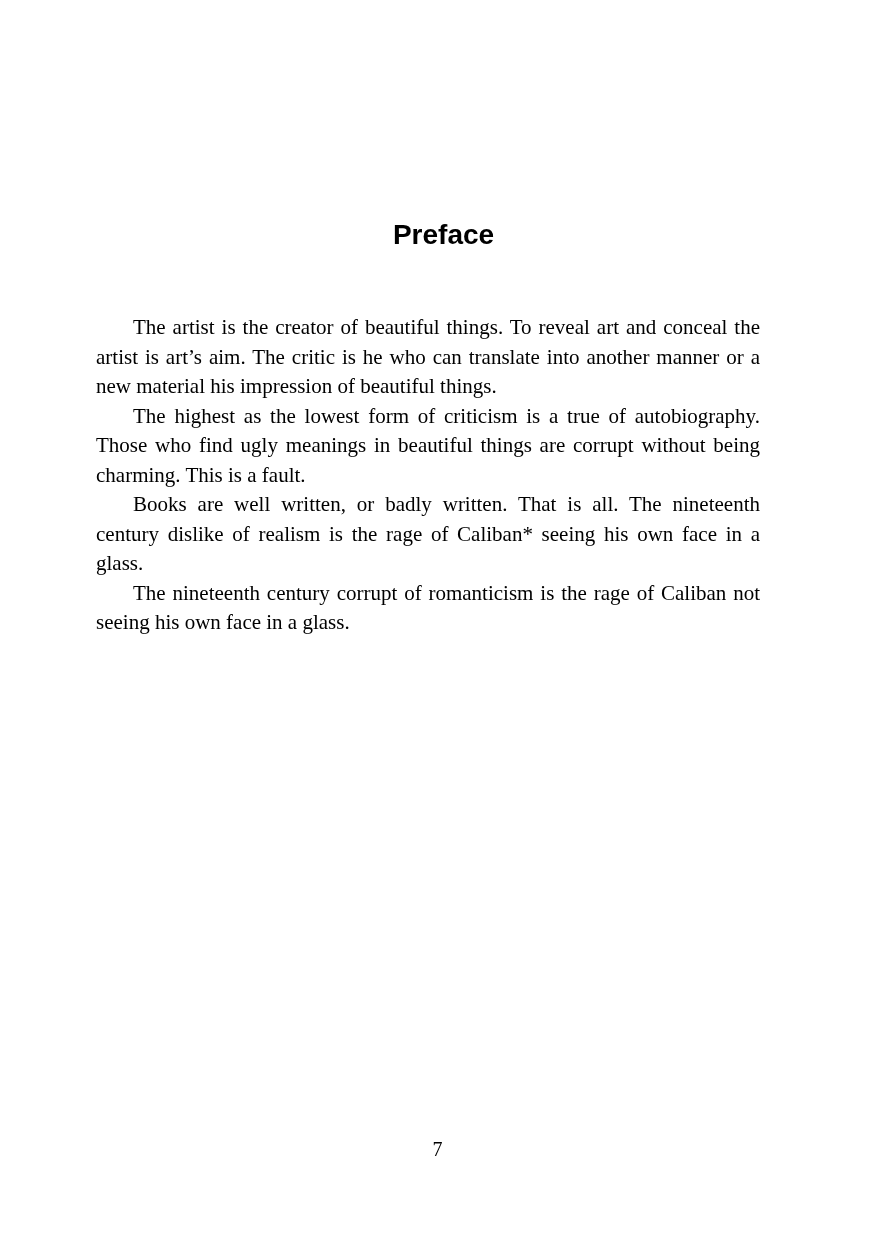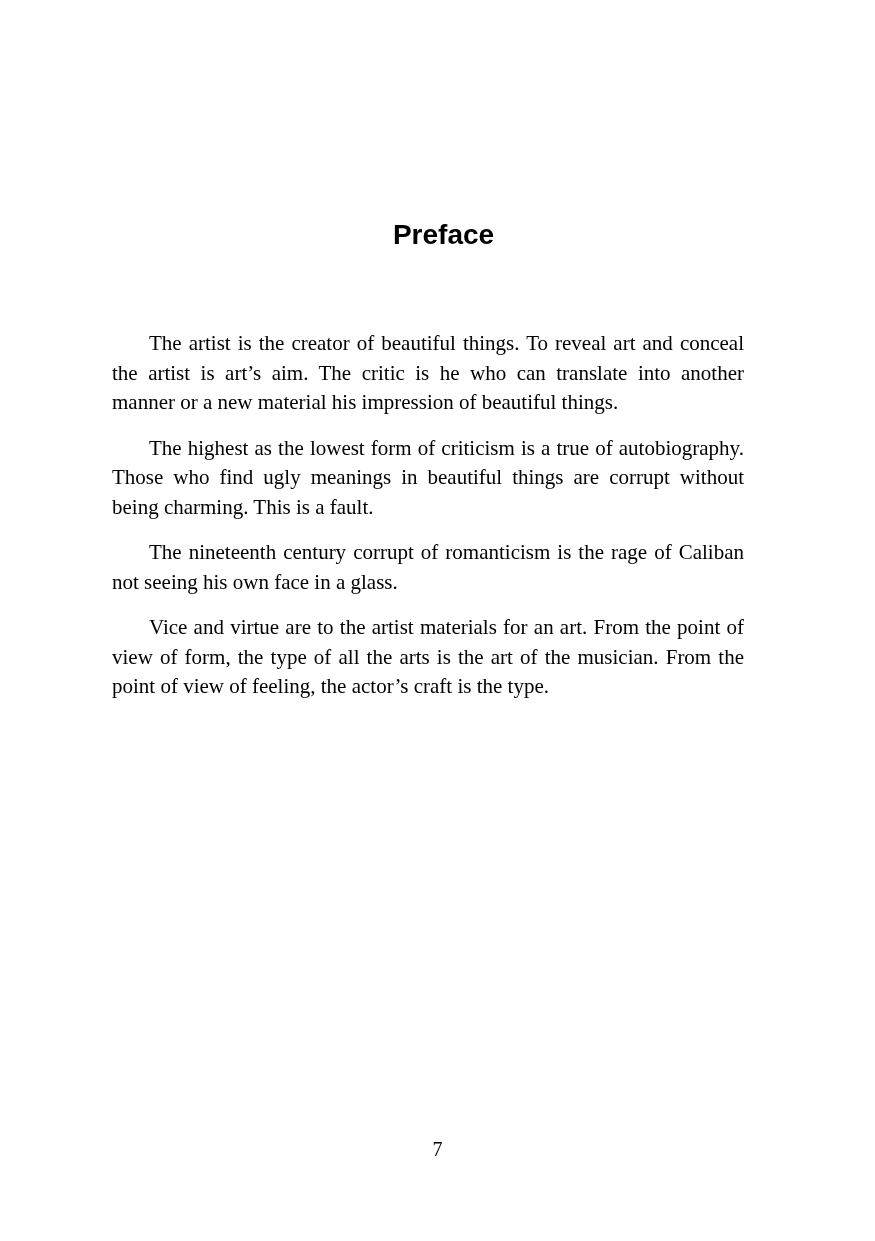--- a/index.html
+++ b/index.html
@@ -34,21 +34,21 @@
     position: absolute;
     top: 313px;
     left: 96px;
     width: 664px;
     font-size: 21px;
     line-height: 29.55px;
     text-align: justify;
     text-justify: inter-word;
   }
   .body-text p {
-    margin: 16px;
+    margin: 0;
     padding: 0;
     text-indent: 37px;
     font-family: Liberation Serif, serif;
   }
   .page-number {
     position: absolute;
     top: 1137px;
     left: 0;
     width: 100%;
     text-align: center;
@@ -59,19 +59,19 @@
 </head>
 <body>
 
 <div class="page">
 
   <h1 class="title">Preface</h1>
 
   <div class="body-text">
     <p>The artist is the creator of beautiful things. To reveal art and conceal the artist is art’s aim. The critic is he who can translate into another manner or a new material his impression of beautiful things.</p>
     <p>The highest as the lowest form of criticism is a true of autobiography. Those who find ugly meanings in beautiful things are corrupt without being charming. This is a fault.</p>
+    <p>Books are well written, or badly written. That is all. The nineteenth century dislike of realism is the rage of Caliban* seeing his own face in a glass.</p>
     <p>The nineteenth century corrupt of romanticism is the rage of Caliban not seeing his own face in a glass.</p>
-    <p>Vice and virtue are to the artist materials for an art. From the point of view of form, the type of all the arts is the art of the musician. From the point of view of feeling, the actor’s craft is the type.</p>
   </div>
 
   <div class="page-number">7</div>
 
 </div>
 
 </body></html>

